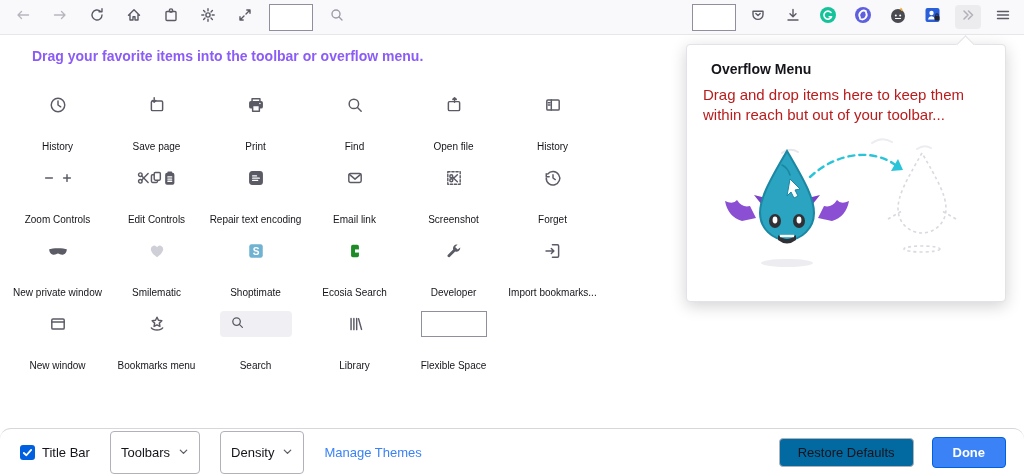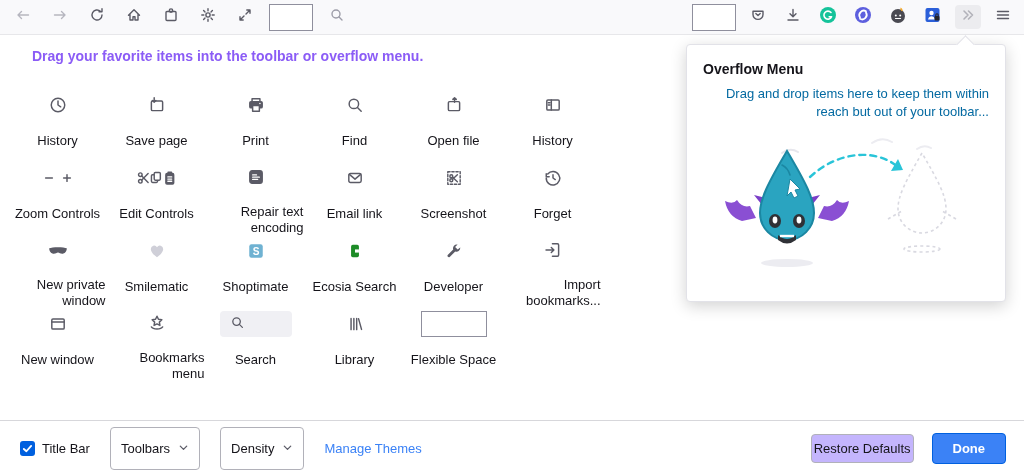--- a/index.html
+++ b/index.html
@@ -26,54 +26,54 @@
   
   .page-heading{position:absolute;left:20px;top:48px;font-size:14px;font-weight:700;color:#8b5cf6;padding-left:12px;}
   
   .palette{
     position:absolute;left:8px;top:90px;
     display:grid;grid-template-columns:repeat(6,99px);grid-auto-rows:73px;
   }
   .cell{display:flex;flex-direction:column;align-items:center;}
   .cell .ic{height:30px;display:flex;align-items:center;justify-content:center;}
   .cell .ic svg{stroke:#5b5b66;fill:none;stroke-width:1.3;stroke-linecap:round;stroke-linejoin:round;}
-  .cell .lbl{font-size:13px;color:#15141a;text-align:right;line-height:1.22;margin-top:13px;max-width:96px;}
+  .cell .lbl{font-size:10px;color:#15141a;text-align:center;line-height:1.22;margin-top:21px;max-width:96px;}
   .search-chip{width:72px;height:26px;background:#f0f0f4;border-radius:4px;display:flex;align-items:center;padding-left:10px;box-sizing:border-box;}
   .flex-space-item{width:64px;height:24px;border:1px solid #8f8f9d;background:#fff;}
   
   .overflow-panel{
     position:absolute;left:686px;top:44px;width:320px;height:258px;
     background:#ffffff;border:1px solid #e2e2e8;border-radius:4px;
     box-shadow:0 4px 16px rgba(0,0,0,.18);box-sizing:border-box;padding:14px 16px;
   }
   .overflow-panel::before{
     content:"";position:absolute;top:-7px;left:272px;width:12px;height:12px;
     background:#fff;border-left:1px solid #e2e2e8;border-top:1px solid #e2e2e8;
     transform:rotate(45deg);
   }
-  .panel-title{font-size:14px;font-weight:700;margin:2px 0 8px 0;}
-  .panel-desc{font-size:13px;line-height:1.35;color:#0369a1;max-width:290px;text-align:right;}
+  .panel-title{font-size:14px;font-weight:700;margin:2px 0 8px 8px;}
+  .panel-desc{font-size:15px;line-height:1.35;color:#b91c1c;max-width:290px;}
   .panel-art{position:absolute;left:35px;top:90px;}
   
   .footer{
-    position:absolute;left:0;bottom:0;width:1024px;height:56px;background:#ffffff;
-    border-top:1px solid #d7d7db;display:flex;align-items:center;box-sizing:border-box;
+    position:absolute;left:0;bottom:0;width:1024px;height:48px;background:#ffffff;
+    border-top:1px solid #d7d7db;display:flex;align-items:center;box-sizing:border-box;border-radius:11px;
   }
   .footer-left{display:flex;align-items:center;gap:20px;padding-left:20px;flex:1;}
   .footer-right{display:flex;align-items:center;gap:18px;padding-right:18px;}
   .checkbox-row{display:flex;align-items:center;gap:7px;}
   .checkbox{width:15px;height:15px;border-radius:3px;background:#0060df;display:flex;align-items:center;justify-content:center;}
   .cb-label{font-size:13px;}
   .dropdown{
     display:flex;align-items:center;gap:8px;border:1px solid #b1b1b9;border-radius:4px;
     background:#fff;padding:13px 10px;font-size:13px;
   }
   .dropdown svg{stroke:#5b5b66;fill:none;stroke-width:1.4;stroke-linecap:round;stroke-linejoin:round;}
   .link{font-size:13px;color:#3b82f6;cursor:pointer;}
-  .btn{font-size:13px;border-radius:4px;padding:6px 2px;border:1px solid #b1b1b9;background:#c4b5fd;color:#15141a;}
+  .btn{font-size:13px;border-radius:4px;padding:6px 18px;border:1px solid #b1b1b9;background:#0369a1;color:#15141a;}
   .btn-primary{background:#3b82f6;border-color:#0060df;color:#fff;font-weight:700;padding:7px 20px;}
 </style>
 </head>
 <body>
 
 <div class="toolbar">
   <div class="tb-group tb-left">
     <div class="tb-btn disabled">
       <span><svg width="16" height="16" viewBox="0 0 16 16">
             <path d="M13.5 8H3M6.5 4.5L3 8l3.5 3.5"></path>

